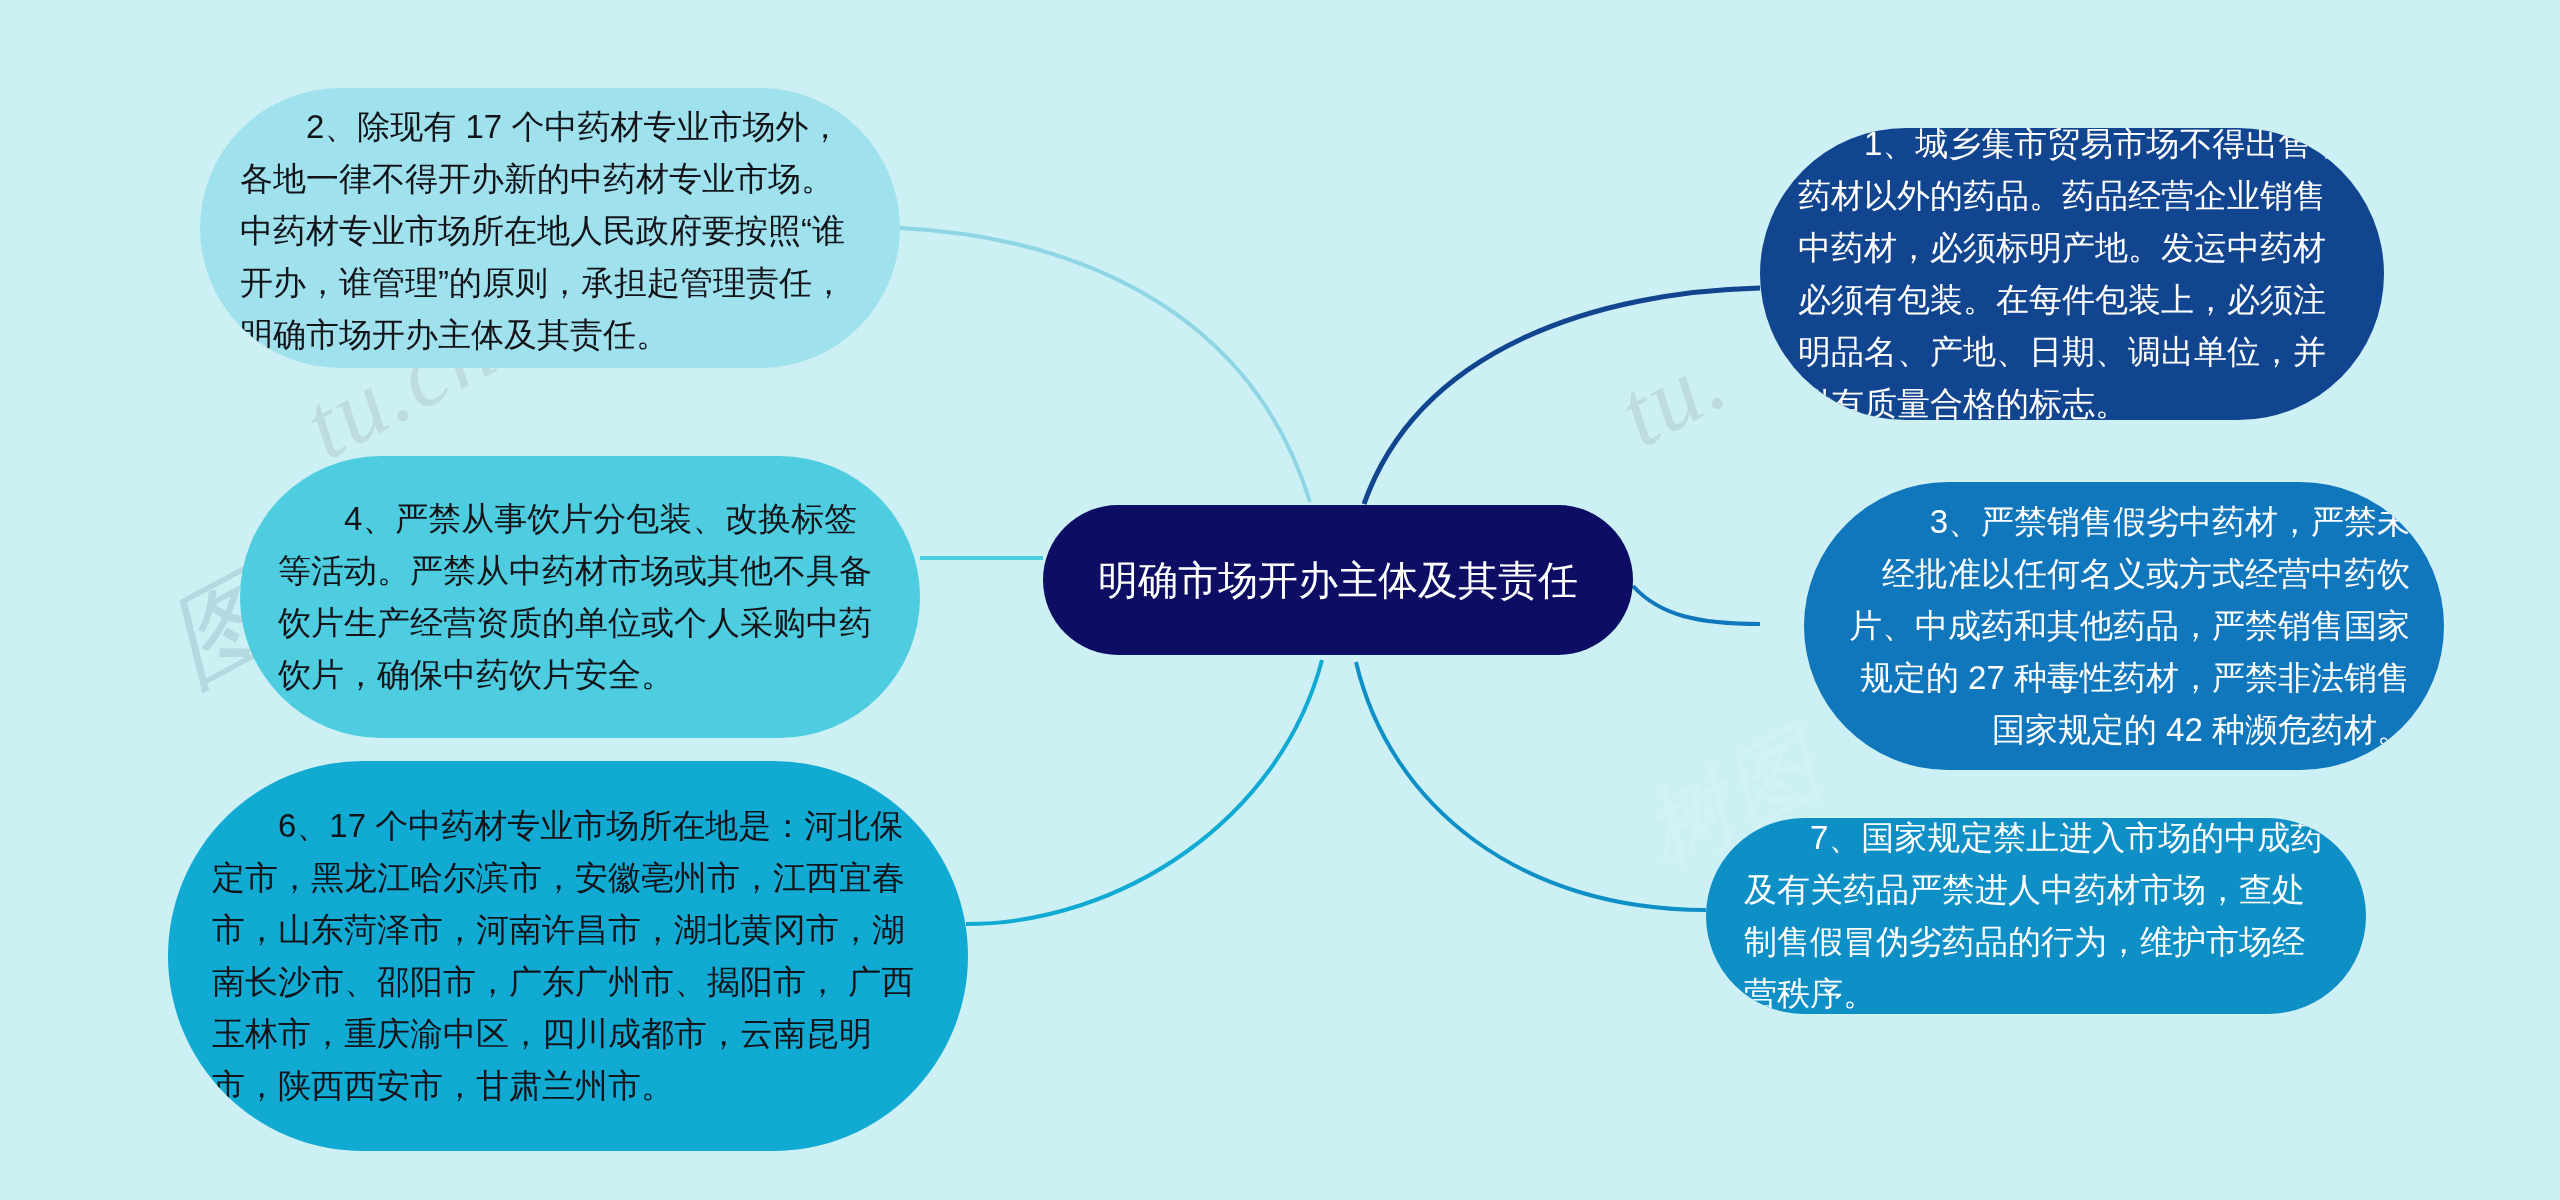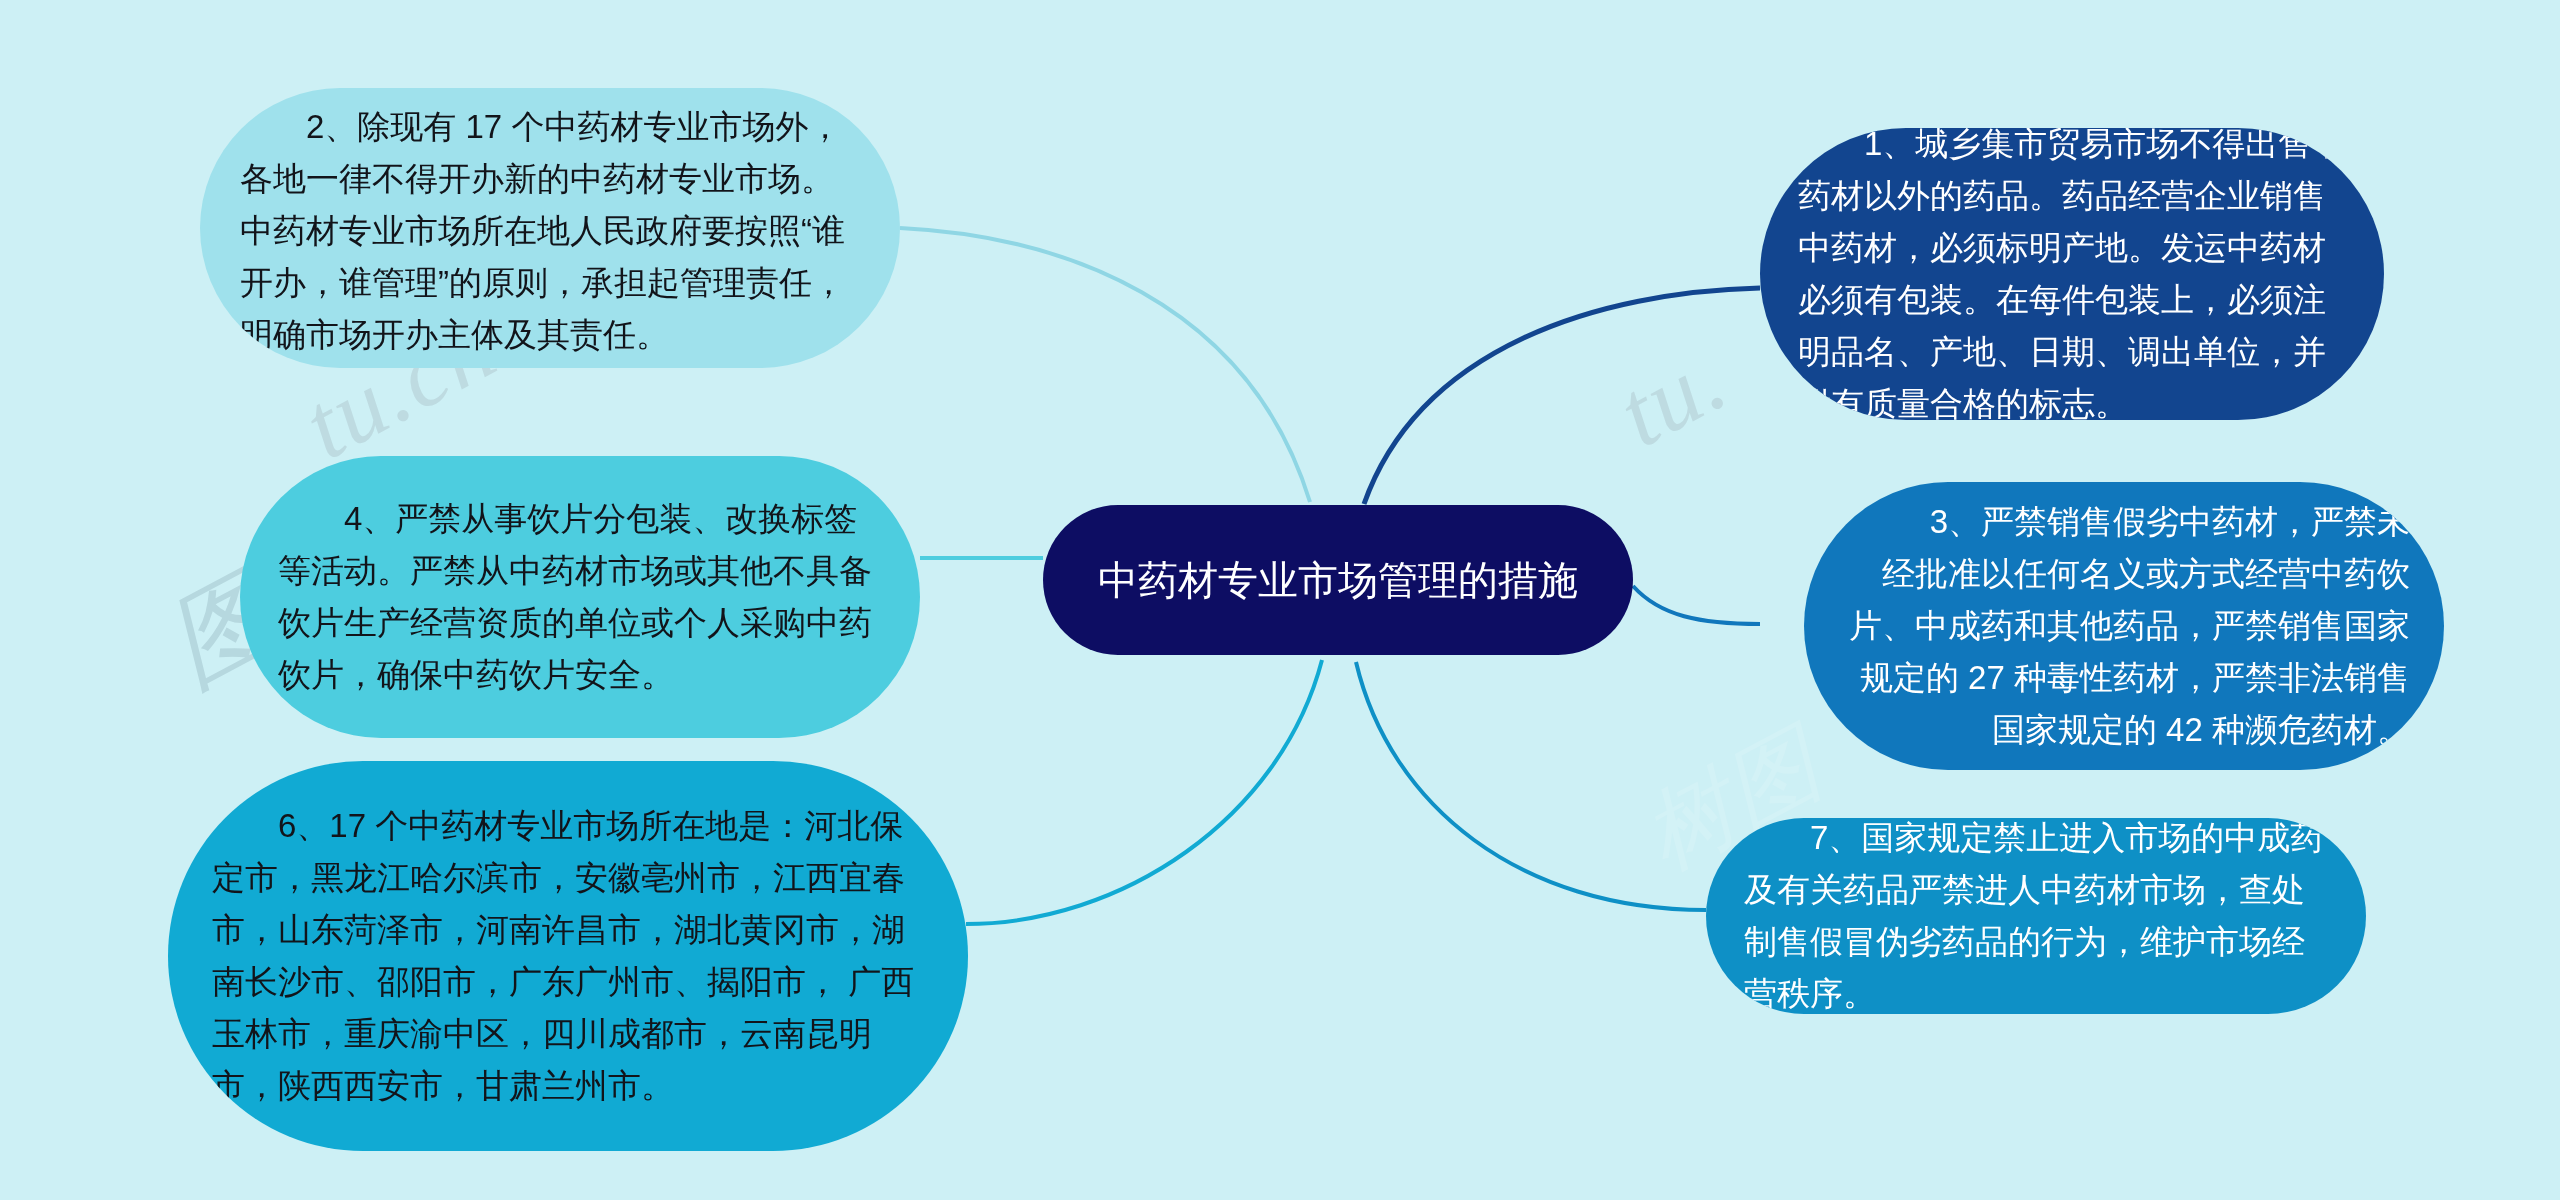--- a/index.html
+++ b/index.html
@@ -165,21 +165,21 @@
     <path d="M 1706 910 C 1520 910, 1390 806, 1356 662" fill="none" stroke="#0e90c6" stroke-width="4"></path>
   </svg>
 
   <div class="watermark wm1">tu.cn</div>
   <div class="watermark wm2">tu.</div>
   <div class="watermark wm3">图</div>
   <div class="watermark wm4">树图</div>
   <div class="watermark wm5">树图</div>
 
   <div class="node" id="central">
-    <span class="txt">中药材专业市场管理的措施</span>
+    <span class="txt">明确市场开办主体及其责任</span>
   </div>
 
   <div class="node" id="node2">
     <span class="txt">2、除现有 17 个中药材专业市场外，各地一律不得开办新的中药材专业市场。中药材专业市场所在地人民政府要按照“谁开办，谁管理”的原则，承担起管理责任，明确市场开办主体及其责任。</span>
   </div>
 
   <div class="node" id="node4">
     <span class="txt">4、严禁从事饮片分包装、改换标签等活动。严禁从中药材市场或其他不具备饮片生产经营资质的单位或个人采购中药饮片，确保中药饮片安全。</span>
   </div>
 

